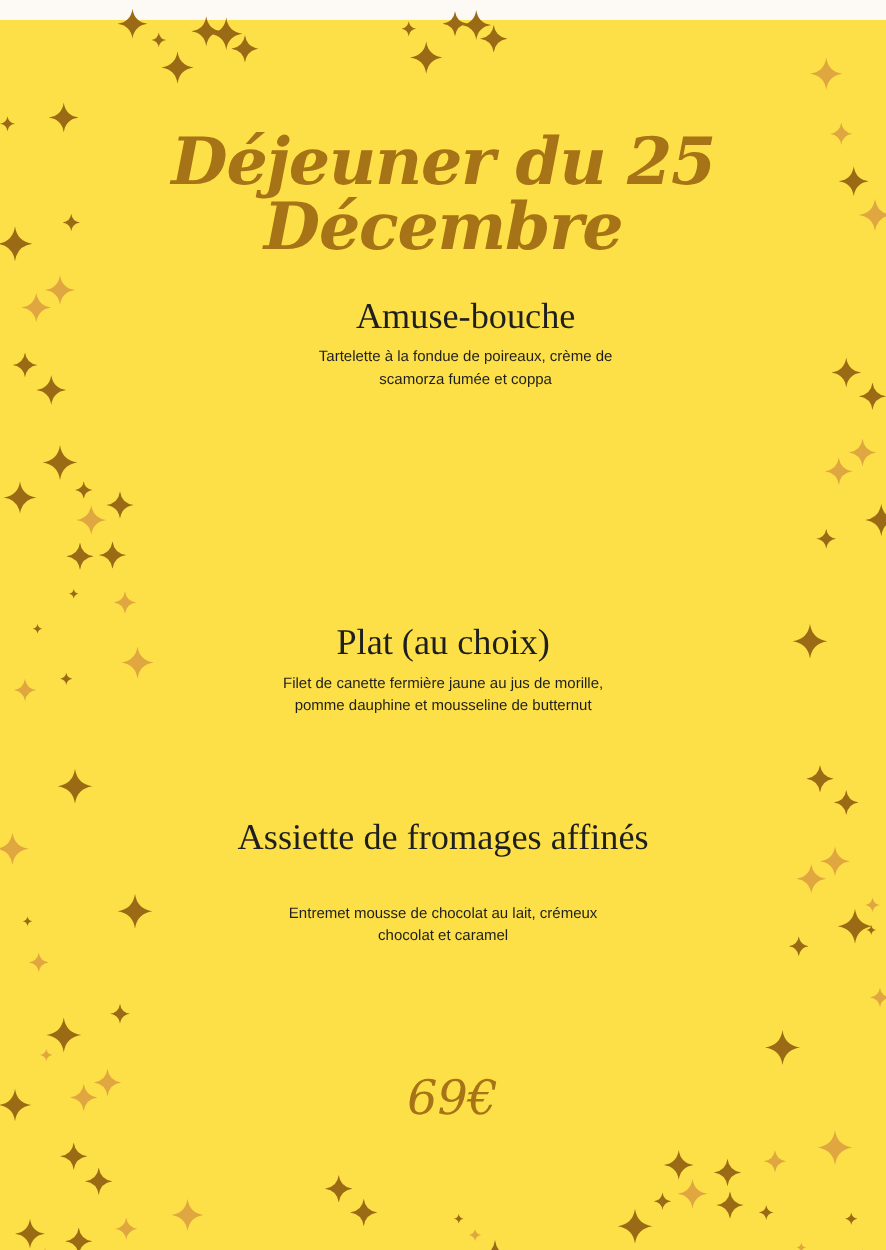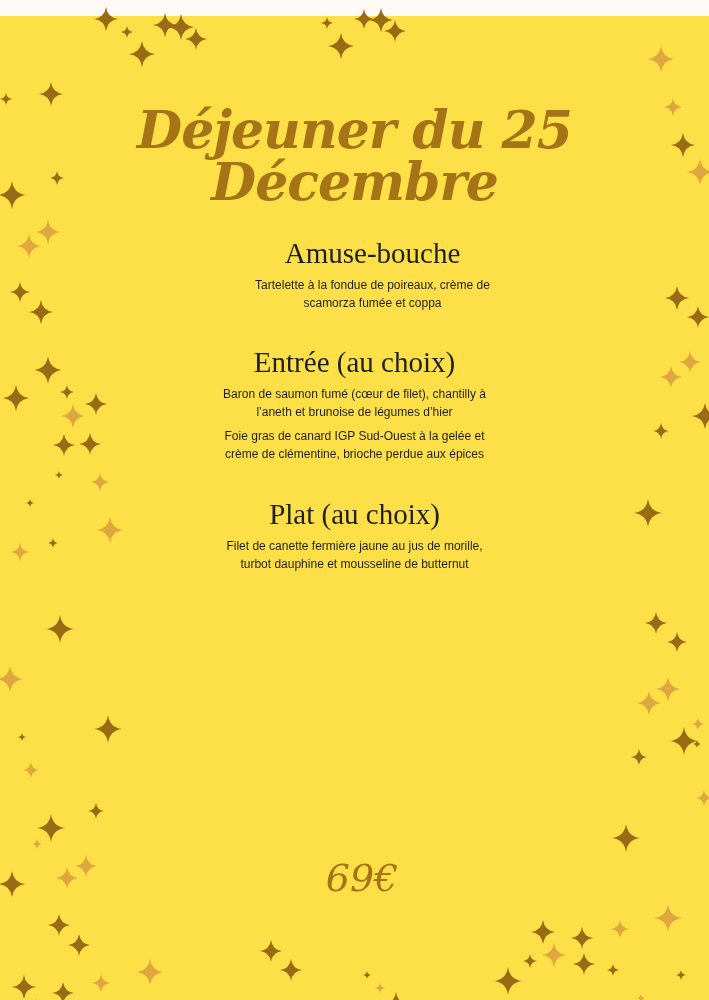--- a/index.html
+++ b/index.html
@@ -325,32 +325,30 @@
     </div>
 
   <h1 class="title" style="margin:0;">Déjeuner du 25 Décembre</h1>
 
   <div class="section" style="top:223px;padding-left:36px;">
     <div class="section-heading">Amuse-bouche</div>
     <div class="dish">Tartelette à la fondue de poireaux, crème de
 scamorza fumée et coppa</div>
   </div>
 
-  <div class="section" style="top:332px;">
-    <div class="section-heading">Entrée (au choix)</div>
-    <div class="dish">Baron de saumon fumé (cœur de filet), chantilly à
-l’aneth et brunoise de légumes d’hier</div>
-    <div class="dish">Foie gras de canard IGP Sud-Ouest à la gelée et
-crème de clémentine, brioche perdue aux épices</div>
-  </div>
 
   <div class="section" style="top:484px;">
     <div class="section-heading">Plat (au choix)</div>
     <div class="dish">Filet de canette fermière jaune au jus de morille,
-turbot dauphine et mousseline de butternut</div>
+pomme dauphine et mousseline de butternut</div>
   </div>
 
+  <div class="section" style="top:640px;">
+    <div class="section-heading">Assiette de fromages affinés</div>
+  </div>
 
   <div class="section" style="top:705px;">
+    <div class="dish">Entremet mousse de chocolat au lait, crémeux
+chocolat et caramel</div>
   </div>
 
   <div class="price">69€</div>
 </div>
 
 </body></html>

